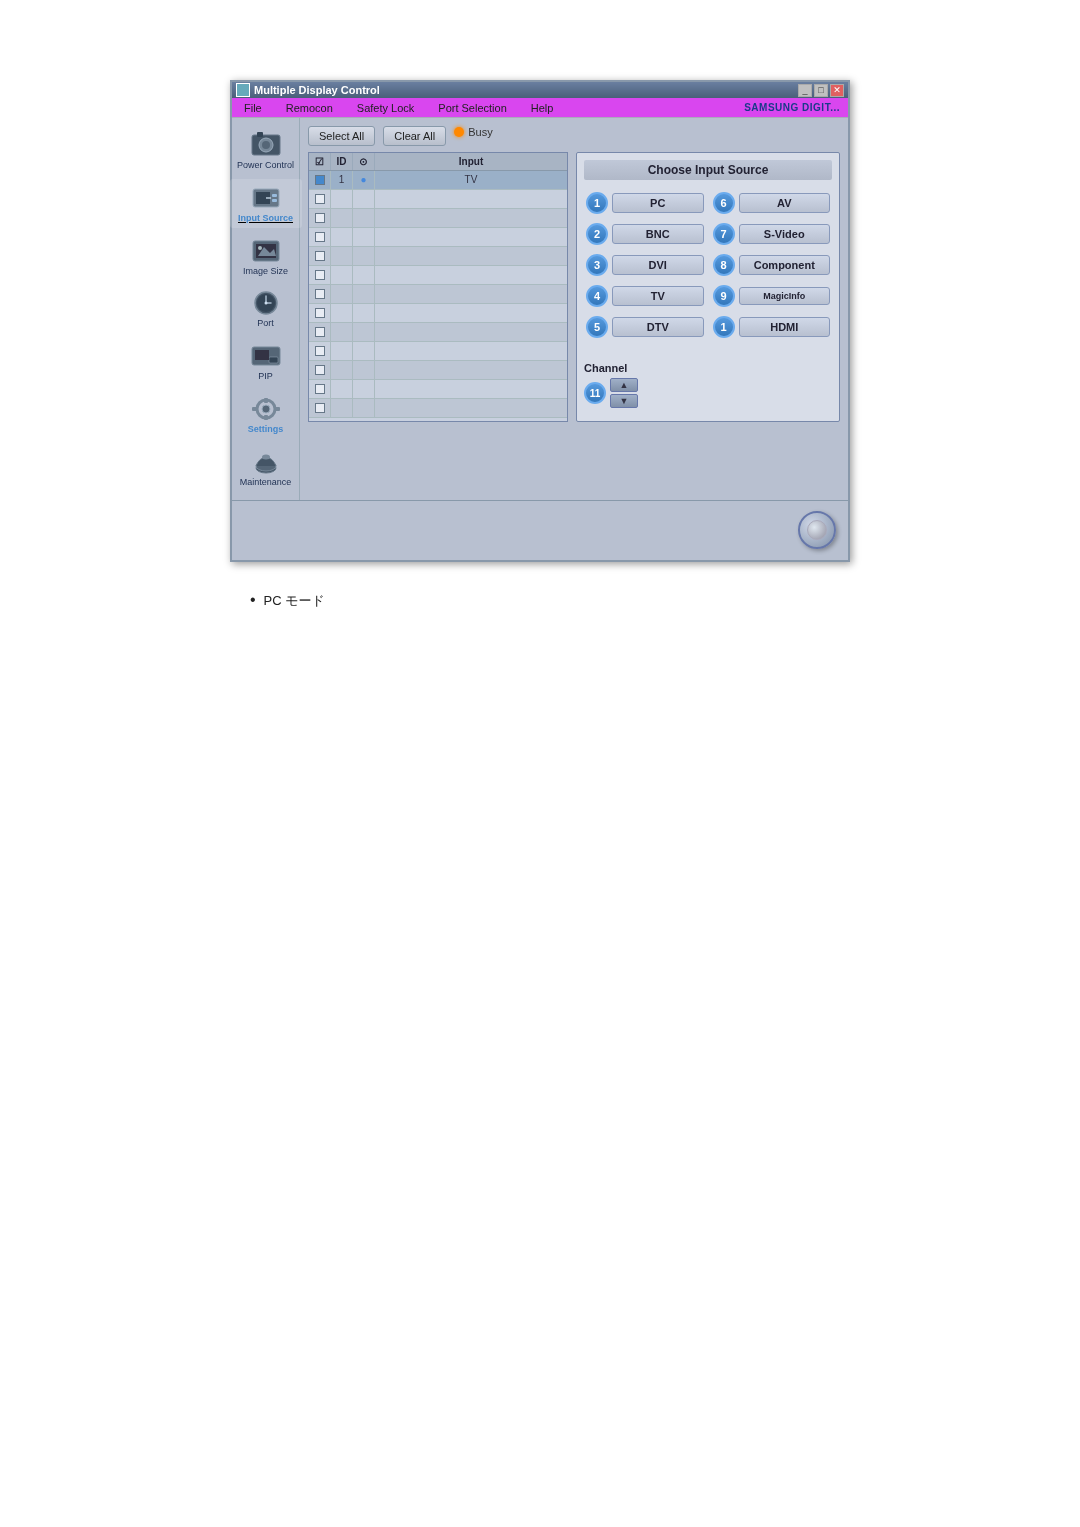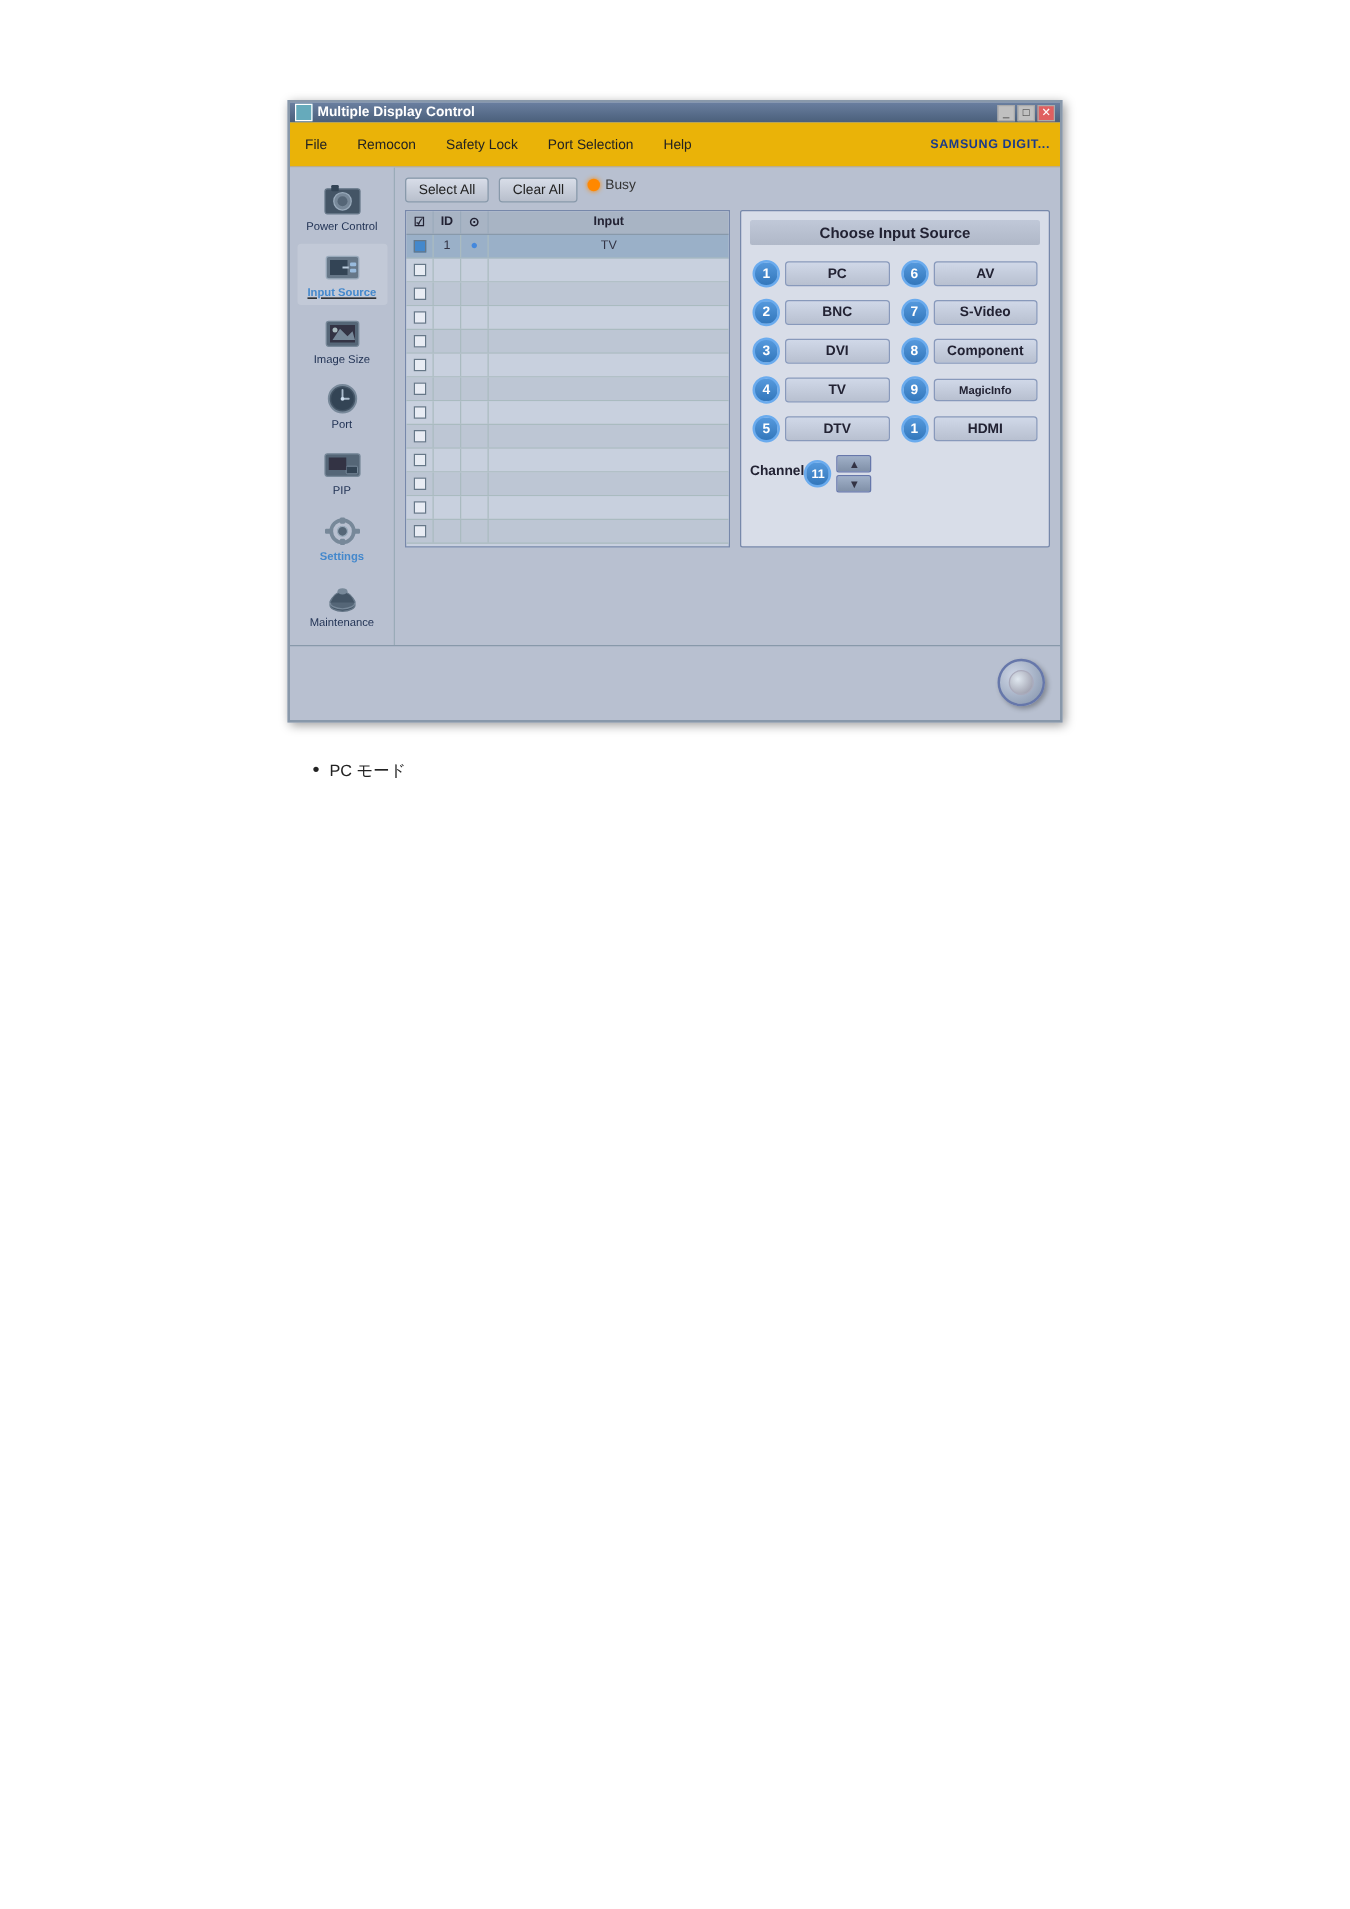--- a/index.html
+++ b/index.html
@@ -66,22 +66,22 @@
       font-size: 9px;
       cursor: pointer;
       color: #333;
     }
     .titlebar-btn.minimize { background: #c0c0c0; }
     .titlebar-btn.maximize { background: #c0c0c0; }
     .titlebar-btn.close { background: #e06060; color: #fff; }
 
     
     .menubar {
-      background: #eab308;
-      height: 36px;
+      background: #d946ef;
+      height: 20px;
       display: flex;
       align-items: center;
       padding: 0 8px;
       gap: 16px;
       border-bottom: 1px solid #aab;
       font-size: 11px;
       color: #222;
     }
     .menubar-item {
       cursor: pointer;
@@ -97,21 +97,21 @@
 
     
     .content-area {
       display: flex;
       background: #b8c0d0;
       min-height: 360px;
     }
 
     
     .sidebar {
-      width: 84px;
+      width: 68px;
       background: #b8c0d0;
       display: flex;
       flex-direction: column;
       align-items: center;
       padding: 8px 0;
       gap: 4px;
       border-right: 1px solid #9aabb8;
     }
     .sidebar-item {
       display: flex;
@@ -294,23 +294,22 @@
       font-size: 11px;
       color: #223;
       text-align: center;
       cursor: pointer;
       font-weight: bold;
     }
 
     
     .channel-section {
       display: flex;
-      flex-direction: row;
-      align-items: center;
-      margin-top: 8px;
+      flex-direction: column;
+      margin-top: 22px;
     }
     .channel-label {
       font-size: 11px;
       font-weight: bold;
       color: #223;
       margin-bottom: 4px;
     }
     .channel-controls {
       display: flex;
       align-items: center;

